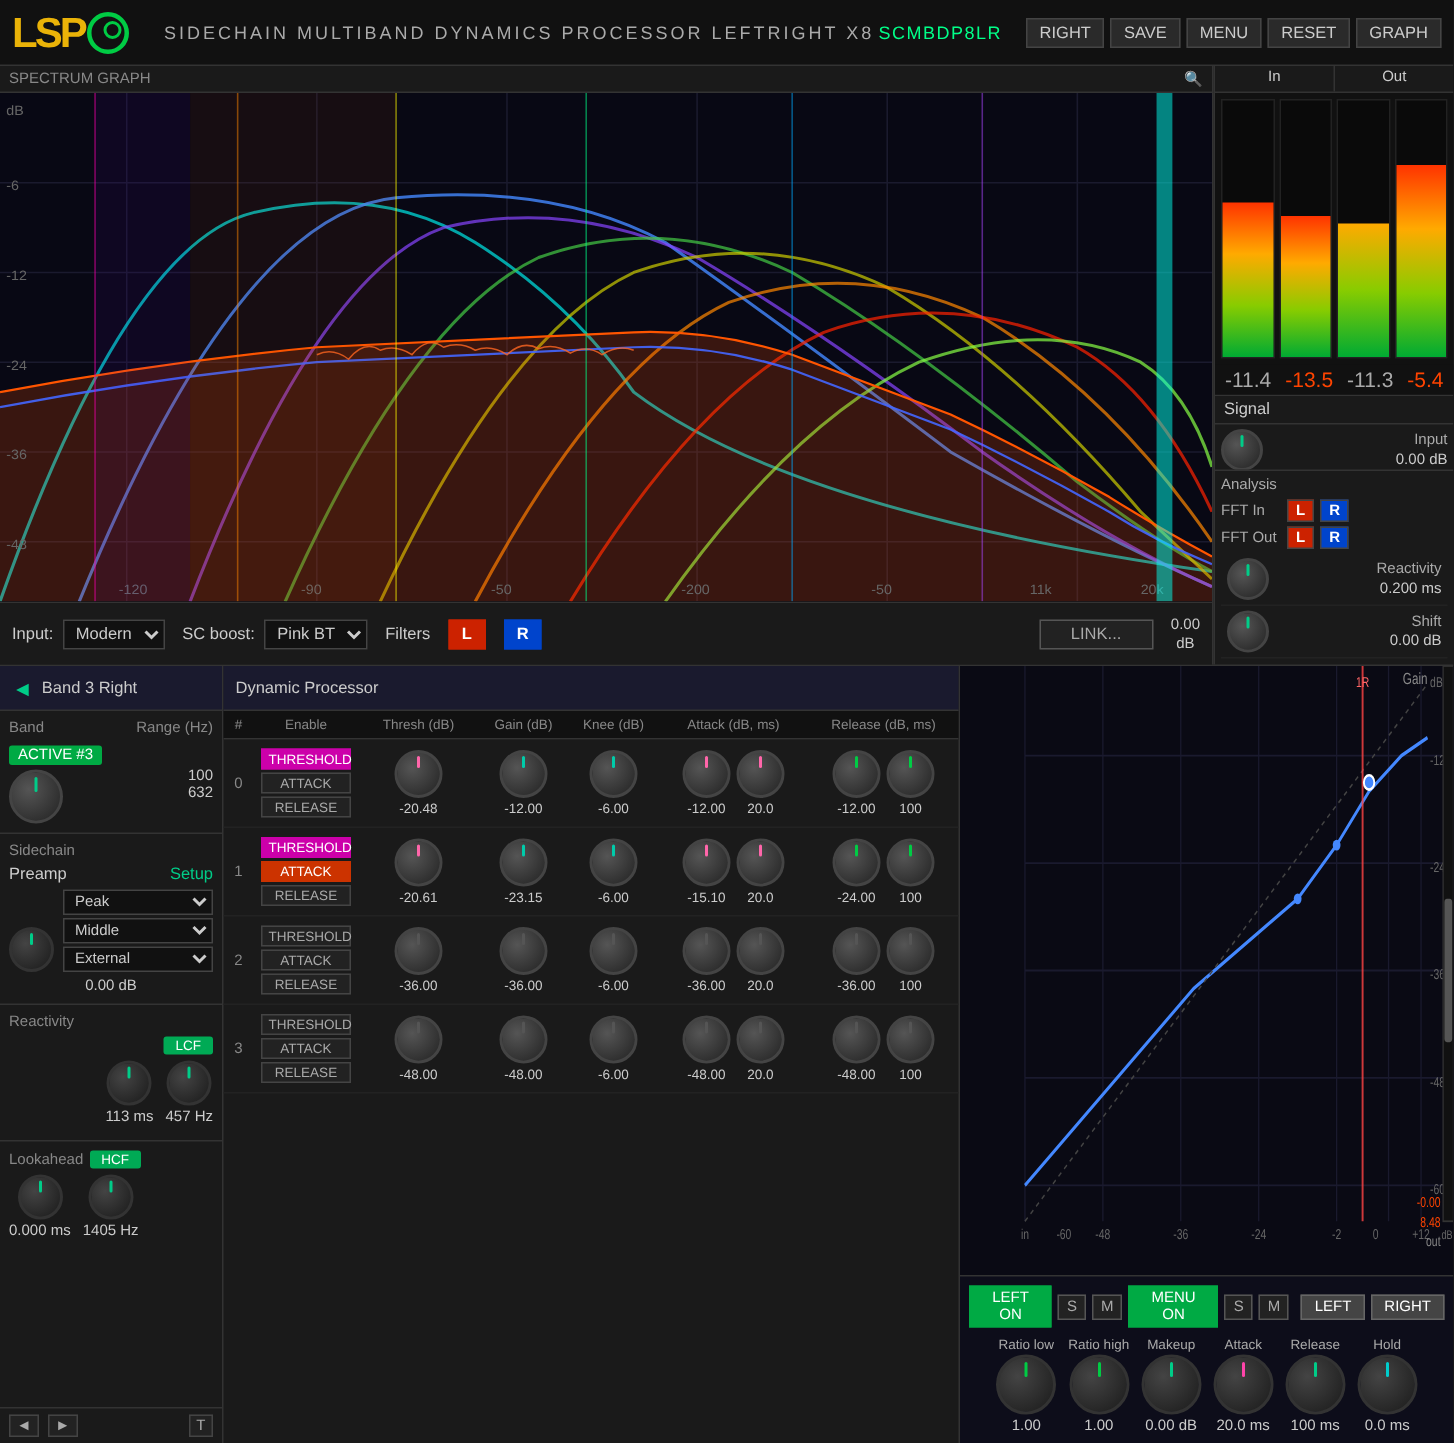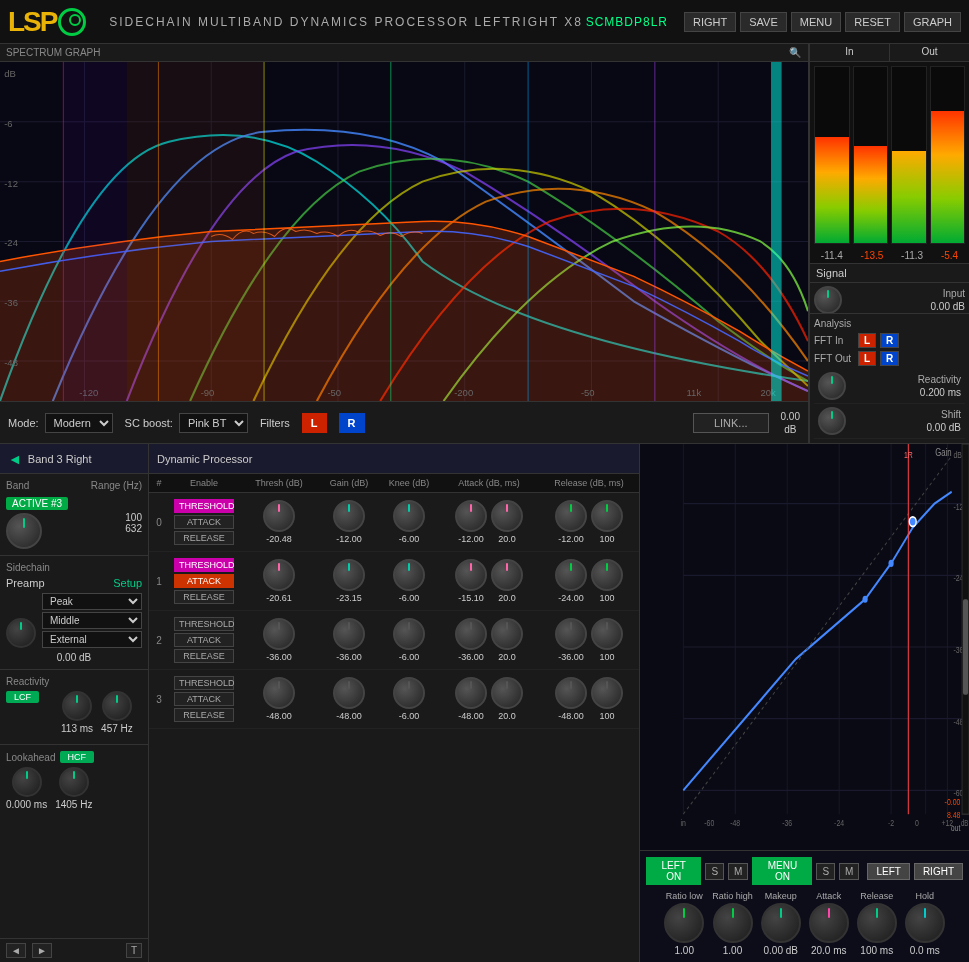--- a/index.html
+++ b/index.html
@@ -679,21 +679,21 @@
         <line x1="620" y1="0" x2="620" y2="340" stroke="#aa44ff" stroke-width="1" opacity="0.5"></line>
 
         <rect x="120" y="0" width="130" height="340" fill="rgba(200,80,0,0.08)"></rect>
         <rect x="60" y="0" width="60" height="340" fill="rgba(100,0,200,0.08)"></rect>
 
         <rect x="730" y="0" width="10" height="340" fill="#00ffee" opacity="0.5"></rect>
       </svg>
     </div>
     <div class="spectrum-bottom">
       <div class="mode-select">
-        <span>Mode:</span>
+        <span>Input:</span>
         <select class="sel">
           <option>Modern</option>
         </select>
       </div>
       <div class="mode-select">
         <span>SC boost:</span>
         <select class="sel">
           <option>Pink BT</option>
         </select>
       </div>
@@ -725,21 +725,21 @@
           <div style="position:absolute; bottom:0; left:0; right:0; height:55%; background:linear-gradient(to top, #00aa33, #88cc00, #ffaa00, #ff3300);"></div>
         </div>
         <div style="flex:1; background:#0a0a0a; border:1px solid #222; height:100%; position:relative;">
           <div style="position:absolute; bottom:0; left:0; right:0; height:52%; background:linear-gradient(to top, #00aa33, #88cc00, #ffaa00);"></div>
         </div>
         <div style="flex:1; background:#0a0a0a; border:1px solid #222; height:100%; position:relative;">
           <div style="position:absolute; bottom:0; left:0; right:0; height:75%; background:linear-gradient(to top, #00aa33, #88cc00, #ffaa00, #ff3300);"></div>
         </div>
       </div>
 
-      <div style="display:flex; justify-content:space-around; padding:2px; font-size:10px; color:#aaa; background:#111;">
+      <div style="display:flex; justify-content:space-around; padding:2px; font-size:14px; color:#aaa; background:#111;">
         <span>-11.4</span>
         <span style="color:#ff4400;">-13.5</span>
         <span>-11.3</span>
         <span style="color:#ff4400;">-5.4</span>
       </div>
     </div>
 
     <div style="padding:3px 6px; font-size:11px; color:#ccc; background:#1a1a1a; border-bottom:1px solid #333;">Signal</div>
 
     <div style="flex:1; overflow:hidden;">
@@ -826,21 +826,21 @@
           <select class="sc-sel">
             <option>External</option>
           </select>
         </div>
       </div>
       <div class="val-display">0.00 dB</div>
     </div>
 
     <div class="sc-section">
       <div class="sc-label">Reactivity</div>
-      <div style="display:flex; gap:22px; align-items:flex-start;">
+      <div style="display:flex; gap:4px; align-items:flex-end;flex-direction:column;">
         <button class="lcf-btn">LCF</button>
         <div class="reactivity-row">
           <div class="react-col">
             <div class="small-knob"></div>
             <div class="val-display">113 ms</div>
           </div>
           <div class="react-col">
             <div class="small-knob"></div>
             <div class="val-display">457 Hz</div>
           </div>

